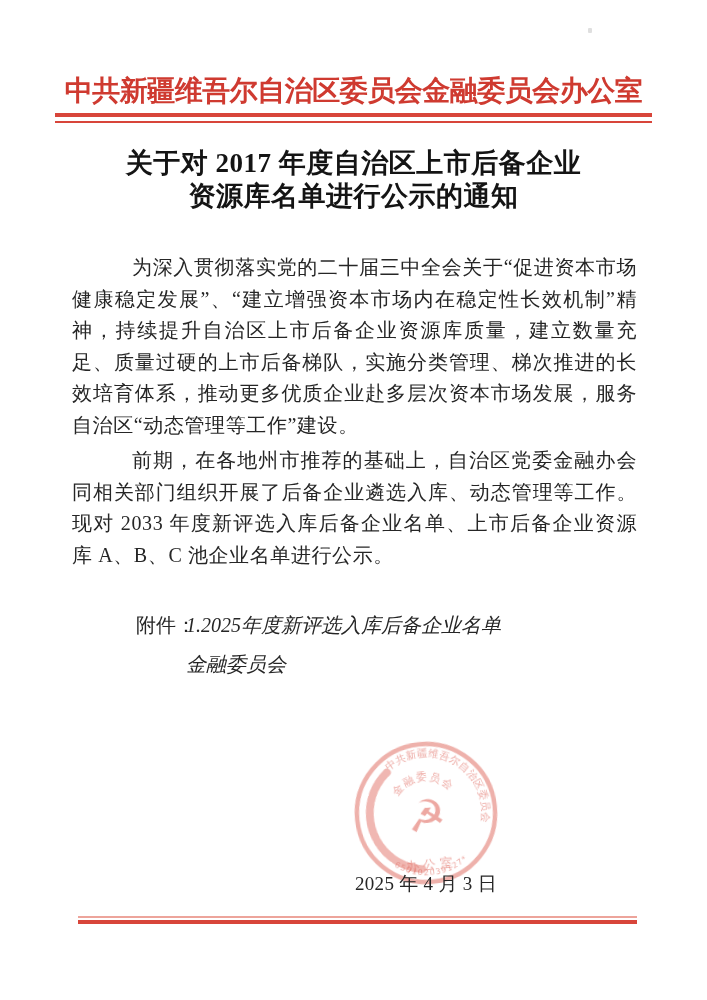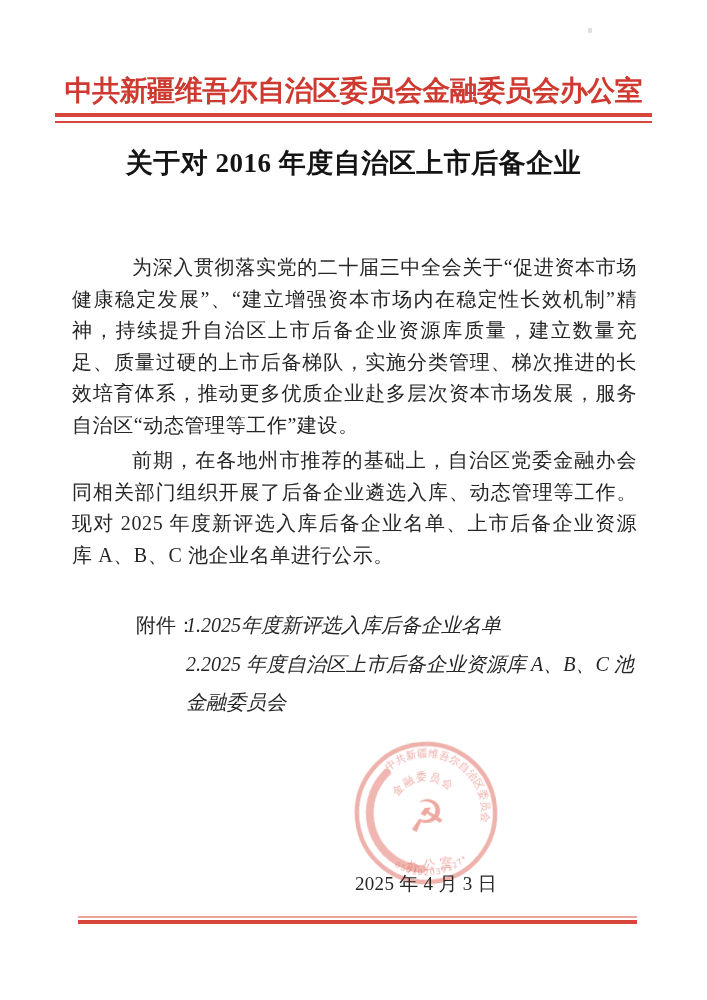--- a/index.html
+++ b/index.html
@@ -71,33 +71,33 @@
 
 <div class="page">
 
   <div class="scan-artifact"></div>
 
   <div class="letterhead">中共新疆维吾尔自治区委员会金融委员会办公室</div>
 
   <div class="rule-top"></div>
 
   <h1 class="doc-title">
-    <span>关于对 2016 年度自治区上市后备企业</span><br>
+    <span>关于对 2017 年度自治区上市后备企业</span><br>
+    <span>资源库名单进行公示的通知</span>
   </h1>
 
   <div class="body-text">
     <p>为深入贯彻落实党的二十届三中全会关于“促进资本市场健康稳定发展”、“建立增强资本市场内在稳定性长效机制”精神，持续提升自治区上市后备企业资源库质量，建立数量充足、质量过硬的上市后备梯队，实施分类管理、梯次推进的长效培育体系，推动更多优质企业赴多层次资本市场发展，服务自治区“动态管理等工作”建设。</p>
-    <p>前期，在各地州市推荐的基础上，自治区党委金融办会同相关部门组织开展了后备企业遴选入库、动态管理等工作。现对 2025 年度新评选入库后备企业名单、上市后备企业资源库 A、B、C 池企业名单进行公示。</p>
+    <p>前期，在各地州市推荐的基础上，自治区党委金融办会同相关部门组织开展了后备企业遴选入库、动态管理等工作。现对 2033 年度新评选入库后备企业名单、上市后备企业资源库 A、B、C 池企业名单进行公示。</p>
   </div>
 
   <div class="attachments">
     <span class="att-label">附件：</span>
     <div class="att-items">
       <div class="att-line">1.2025年度新评选入库后备企业名单</div>
-      <div class="att-line">2.2025 年度自治区上市后备企业资源库 A、B、C 池</div>
       <div class="att-line">金融委员会</div>
     </div>
   </div>
 
   <svg class="seal" viewBox="0 0 150 150" xmlns="http://www.w3.org/2000/svg">
     <defs>
       <path id="arcRing" d="M 42.3 28.3 A 57 57 0 0 1 130.1 89.8" fill="none"></path>
       <path id="arcInner" d="M 46.4 58.5 A 33 33 0 0 1 103.6 58.5" fill="none"></path>
       <path id="arcSerial" d="M 26.7 115.5 A 63 63 0 0 0 123.3 115.5" fill="none"></path>
     </defs>

